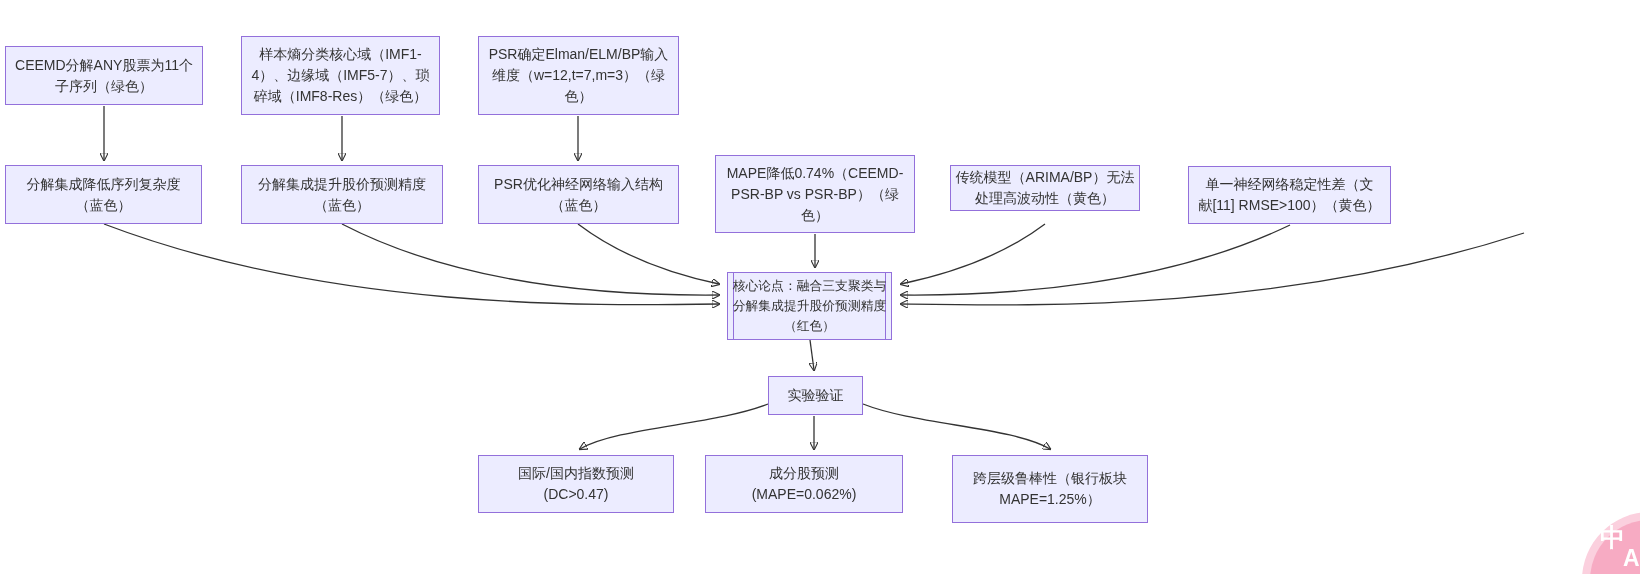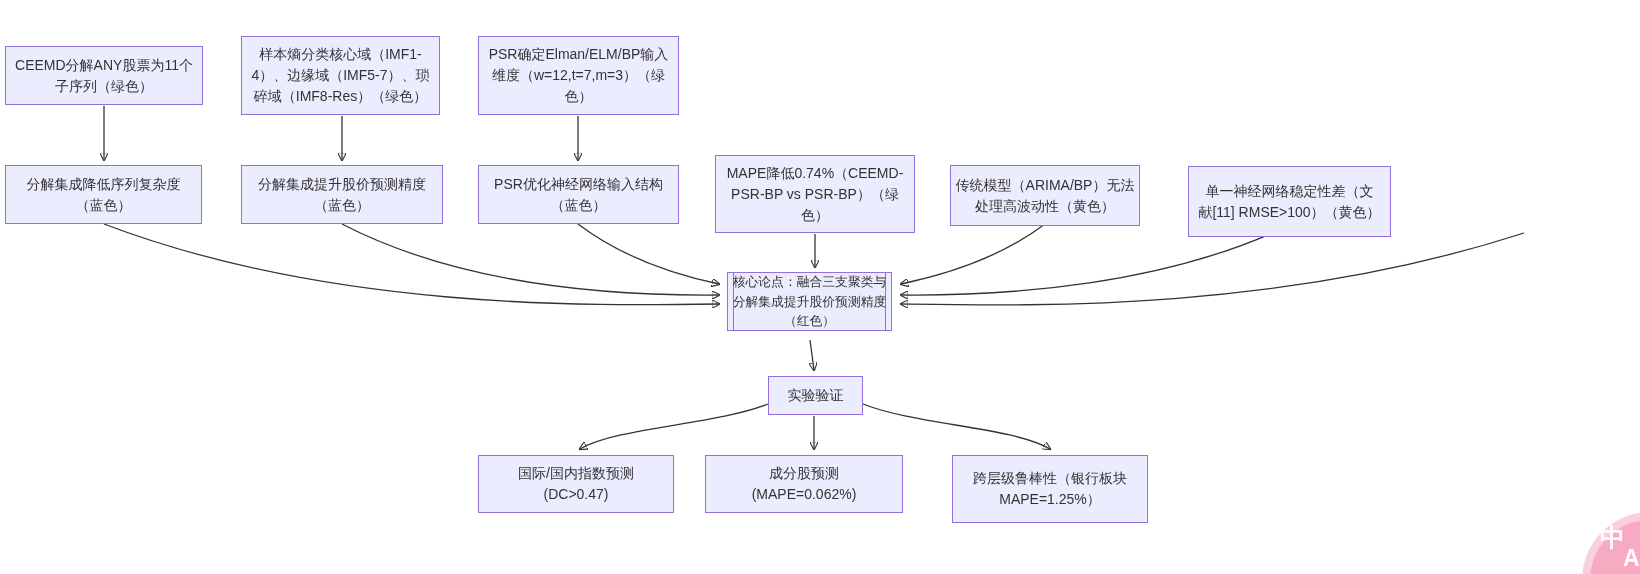--- a/index.html
+++ b/index.html
@@ -99,30 +99,30 @@
   </div>
   <div class="node" style="left:478px;top:165px;width:201px;height:59px">
     <span class="lbl">PSR优化神经网络输入结构
 （蓝色）</span>
   </div>
   <div class="node" style="left:715px;top:155px;width:200px;height:78px">
     <span class="lbl">MAPE降低0.74%（CEEMD-
 PSR-BP vs PSR-BP）（绿
 色）</span>
   </div>
-  <div class="node" style="left:950px;top:165px;width:190px;height:61px">
+  <div class="node" style="left:950px;top:165px;width:190px;height:46px">
     <span class="lbl">传统模型（ARIMA/BP）无法
 处理高波动性（黄色）</span>
   </div>
-  <div class="node" style="left:1188px;top:166px;width:203px;height:71px">
+  <div class="node" style="left:1188px;top:166px;width:203px;height:58px">
     <span class="lbl">单一神经网络稳定性差（文
 献[11] RMSE&gt;100）（黄色）</span>
   </div>
 
-  <div class="node core" style="left:727px;top:272px;width:165px;height:59px">
+  <div class="node core" style="left:727px;top:272px;width:165px;height:68px">
     <span class="core-rails"></span>
     <span class="lbl">核心论点：融合三支聚类与
 分解集成提升股价预测精度
 （红色）</span>
   </div>
 
   <div class="node" style="left:768px;top:376px;width:95px;height:39px">
     <span class="lbl">实验验证</span>
   </div>
 

